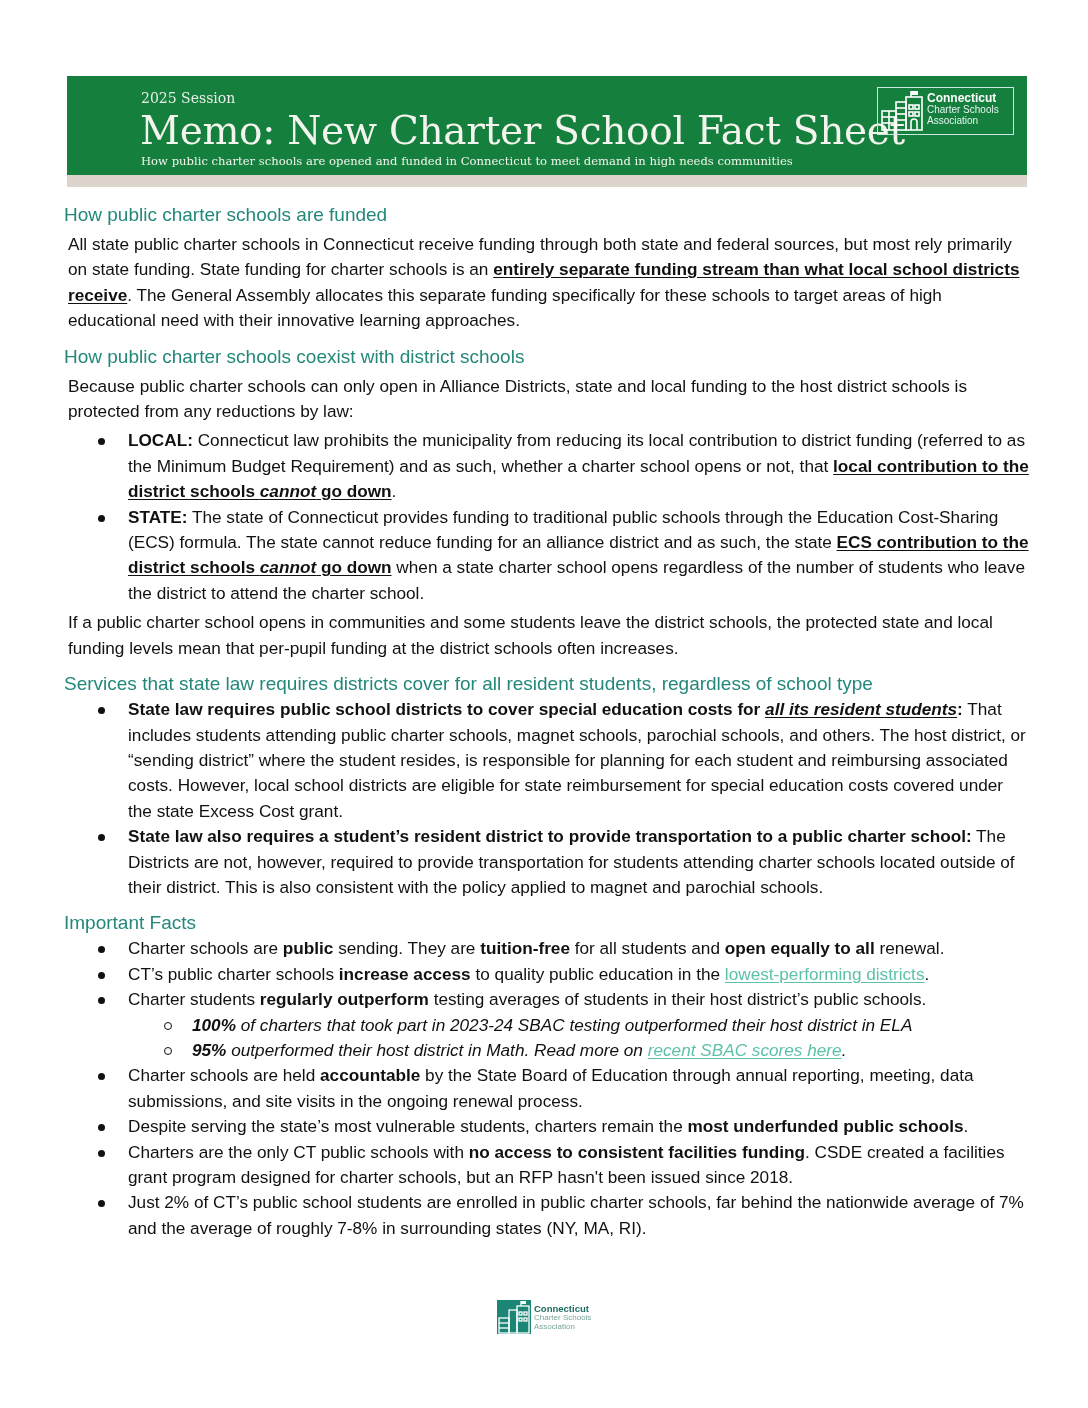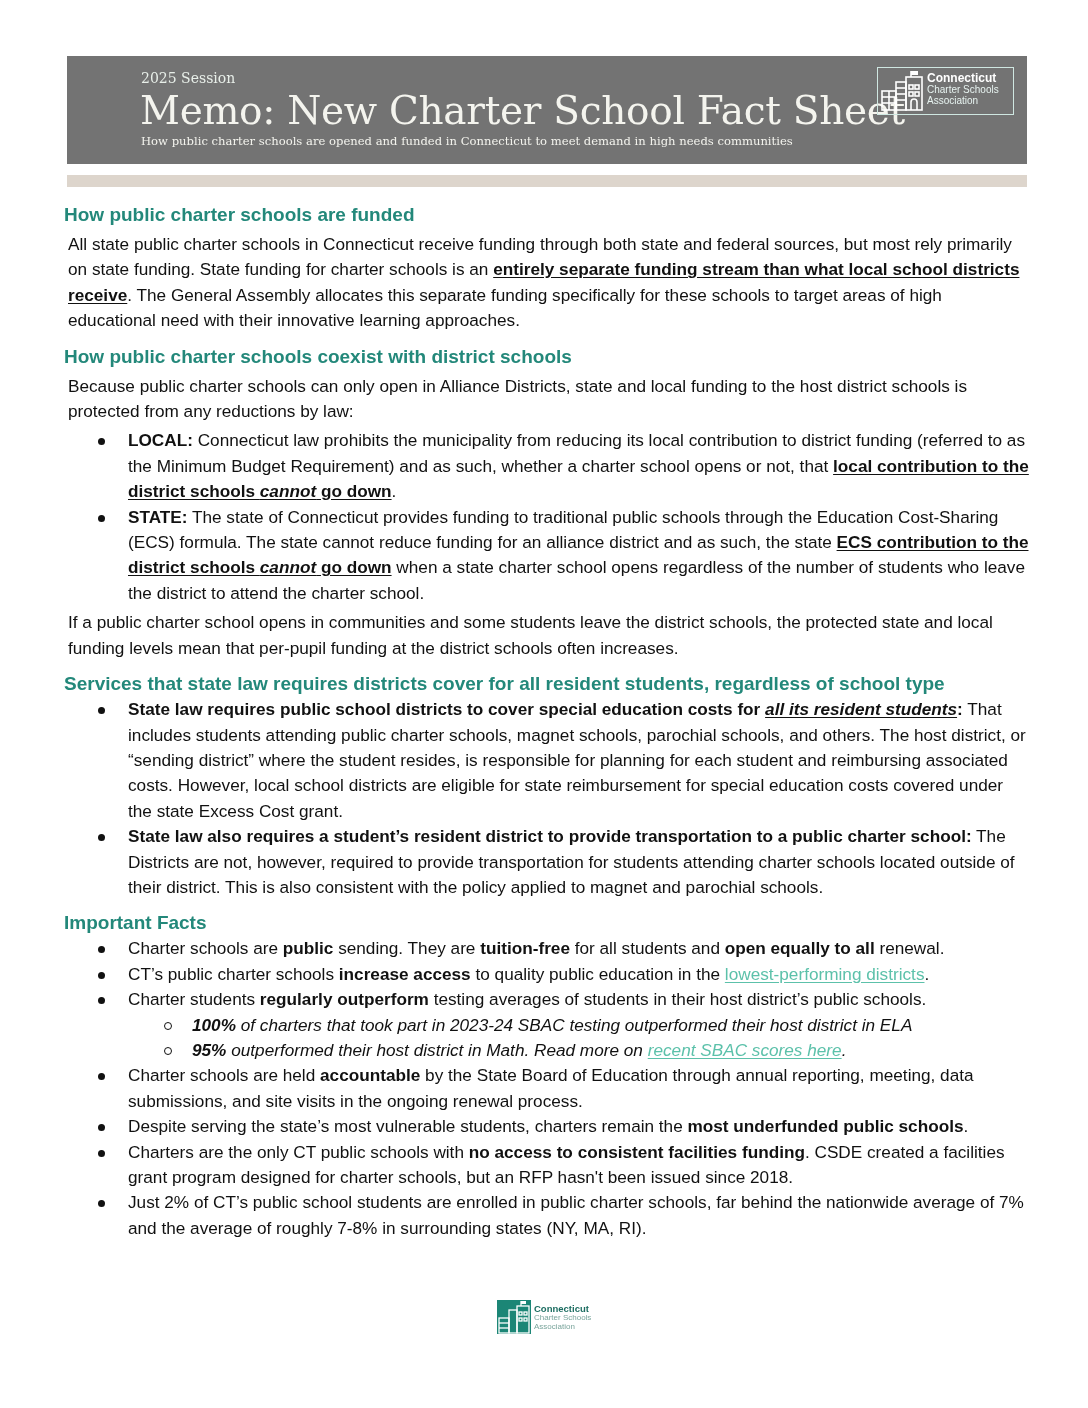--- a/index.html
+++ b/index.html
@@ -1,22 +1,22 @@
 <!DOCTYPE html>
 <html><head>
   <meta charset="utf-8">
   <style>
     html, body { margin: 0; padding: 0; background: #ffffff; }
     body {
       width: 1088px; height: 1408px; position: relative; overflow: hidden;
       font-family: "Liberation Sans", sans-serif; color: #111111;
     }
     .header {
-      position: absolute; left: 67px; top: 56px; width: 960px; height: 108px;
-      background: #737373;
+      position: absolute; left: 67px; top: 76px; width: 960px; height: 108px;
+      background: #15803d;
     }
     .header-shadow {
       position: absolute; left: 67px; top: 175px; width: 960px; height: 12px;
       background: #ddd5cc;
     }
     .session {
       position: absolute; left: 74px; top: 14px; color: #e8efe9;
       font-family: "DejaVu Serif", serif; font-size: 14px;
     }
     .title {
@@ -32,21 +32,21 @@
       position: absolute; left: 810px; top: 11px; width: 137px; height: 48px;
       border: 1px solid #cfe7e1; box-sizing: border-box;
     }
     .logo-box svg { position: absolute; left: 3px; top: 3px; }
     .logo-text { position: absolute; left: 49px; top: 5px; color: #ffffff; line-height: 11px; }
     .logo-text .l1 { font-weight: bold; font-size: 12px; display: block; }
     .logo-text .l2, .logo-text .l3 { font-size: 10px; display: block; color: #e7f3f0; }
 
     .content { position: absolute; left: 64px; top: 202px; width: 965px; }
     h2 {
-      margin: 0; color: #23887a; font-size: 19px; font-weight: bold; line-height: 26px;
+      margin: 0; color: #23887a; font-size: 19px; font-weight: normal; line-height: 26px;
     }
     p { margin: 4px; font-size: 17.2px; line-height: 25.4px; }
     .sec { margin-bottom: 10px; }
     ul { margin: 0; padding: 0; list-style: none; }
     li { position: relative; padding-left: 64px; font-size: 17.2px; line-height: 25.4px; }
     li::before {
       content: ""; position: absolute; left: 34px; top: 10px; width: 7px; height: 7px;
       border-radius: 50%; background: #111;
     }
     li.sub { padding-left: 128px; font-style: italic; }

